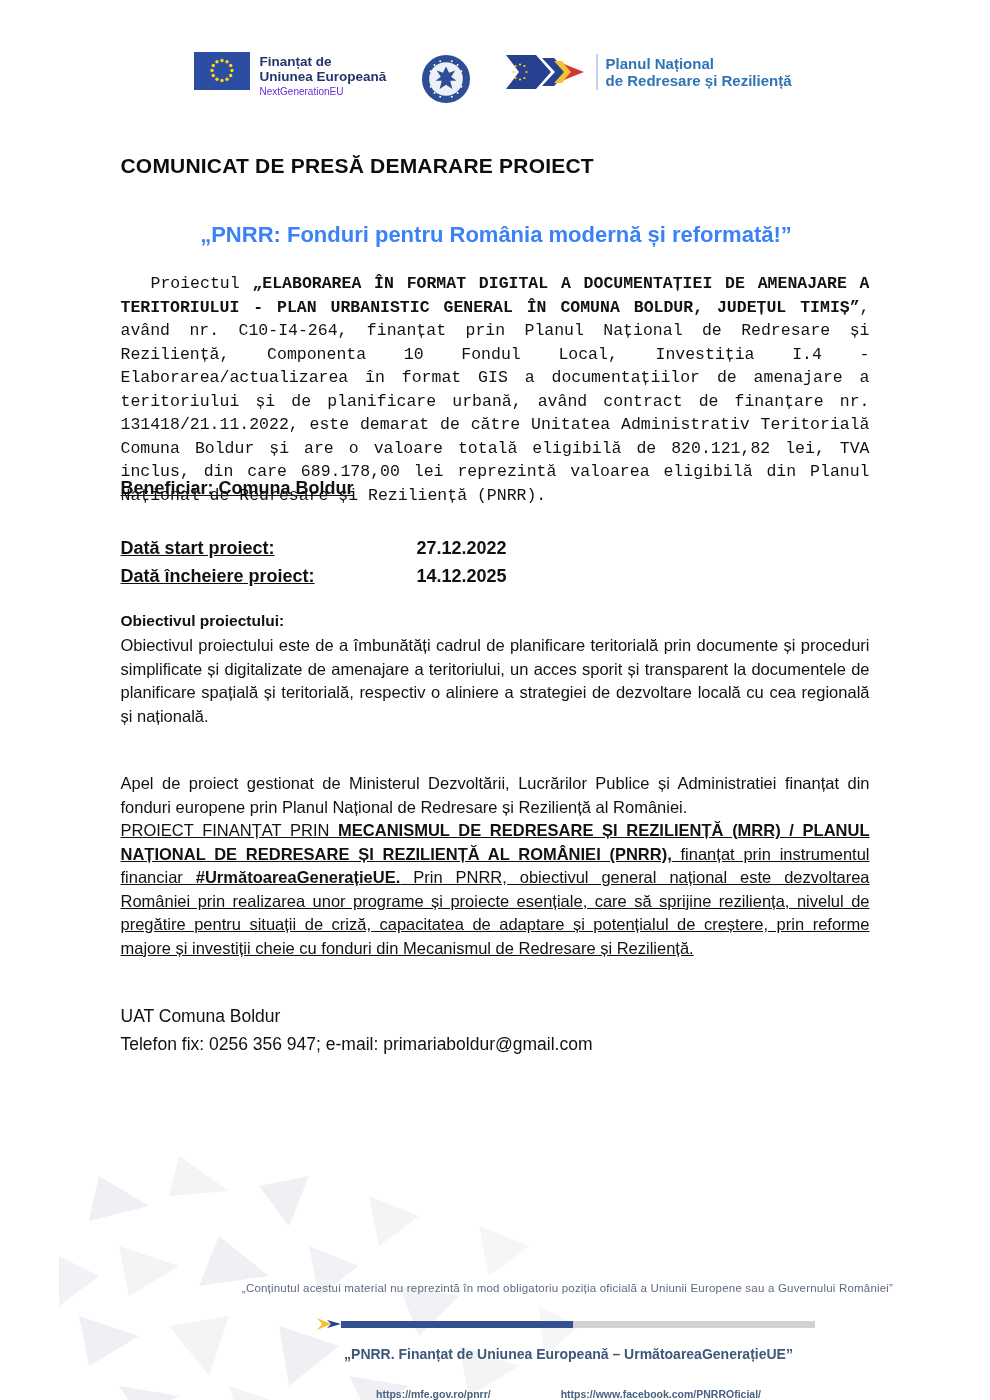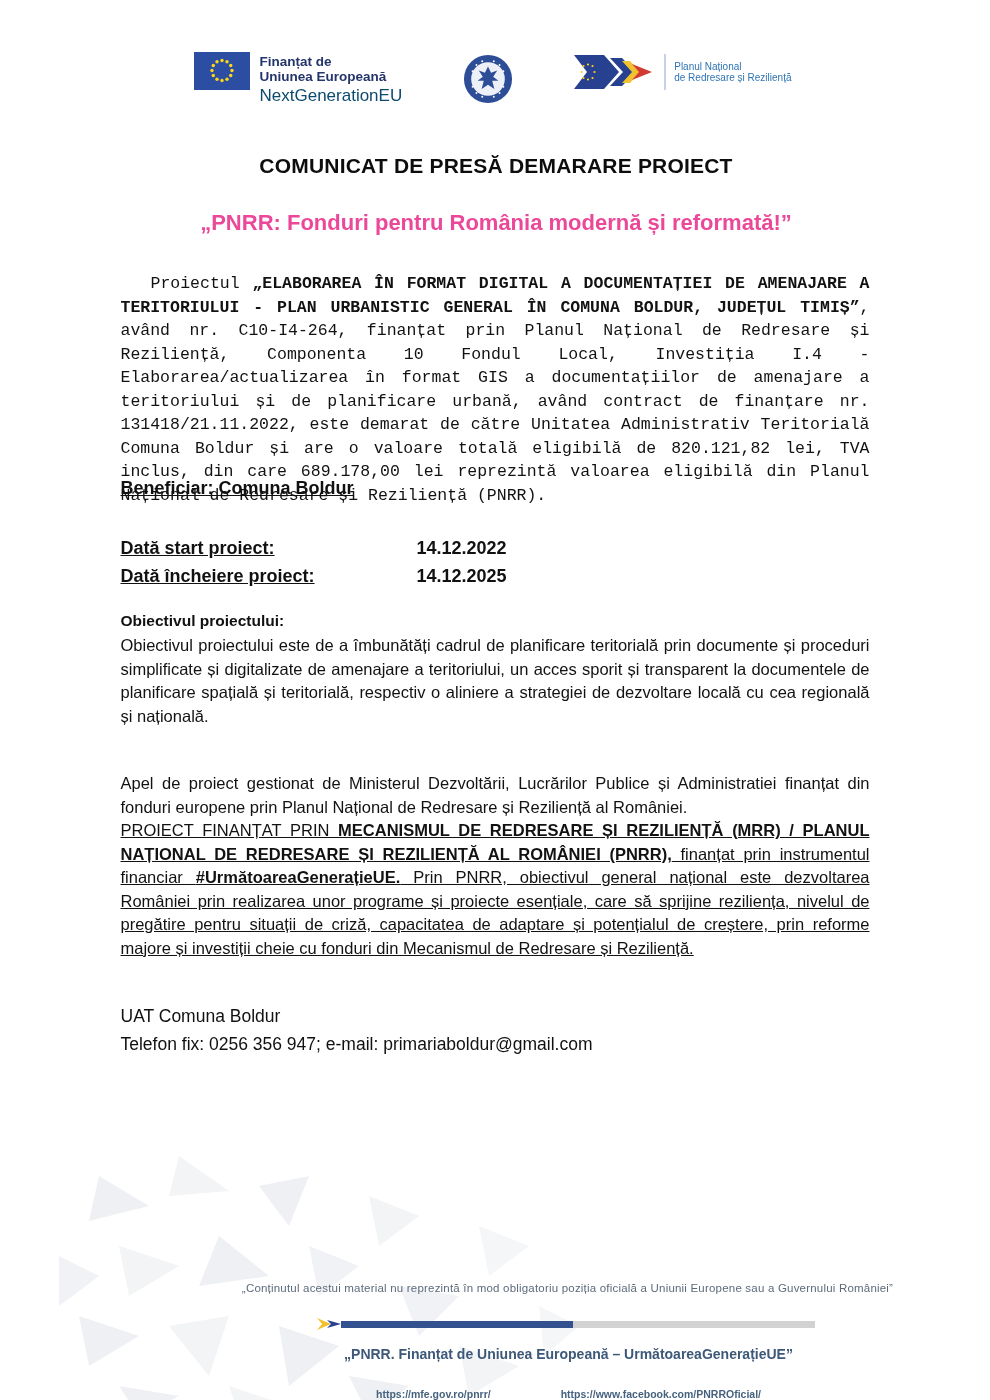--- a/index.html
+++ b/index.html
@@ -19,35 +19,35 @@
     top: 36px; left: 135px; right: 140px;
     display: flex;
     align-items: flex-start;
     justify-content: space-between;
   }
   .eu-logo { display: flex; align-items: flex-start; gap: 10px; }
   .eu-logo-text { line-height: 1.12; padding-top: 2px; }
   .eu-logo-text .l1, .eu-logo-text .l2 {
     font-weight: 700; color: #24356b; font-size: 13.5px;
   }
-  .eu-logo-text .l3 { color: #0c4a6e; font-size: 17px; margin-top: 2px; }
+  .eu-logo-text .l3 { color: #6d28d9; font-size: 10px; margin-top: 2px; }
   .gov-seal { margin-top: 2px; }
   .pnrr-logo { display: flex; align-items: center; gap: 8px; }
   .pnrr-sep { width: 2px; height: 36px; background: #c4d3ea; }
   .pnrr-text { line-height: 1.15; }
-  .pnrr-text div { font-weight: 400; color: #2e74b5; font-size: 10px; }
+  .pnrr-text div { font-weight: 700; color: #2e74b5; font-size: 15px; }
   
   .doc-title {
     position: absolute; top: 138px; left: 62px; right: 60px;
-    text-align: center; font-weight: 700; font-size: 21px; color: #0d0d0d;
+    text-align: left; font-weight: 700; font-size: 21px; color: #0d0d0d;
     letter-spacing: 0.2px;
   }
   .doc-subtitle {
-    position: absolute; top: 194px; left: 62px; right: 60px;
-    text-align: center; font-weight: 700; font-size: 22px; color: #ec4899;
+    position: absolute; top: 206px; left: 62px; right: 60px;
+    text-align: center; font-weight: 700; font-size: 22px; color: #3b82f6;
   }
   
   .para {
     position: absolute; left: 62px; right: 62px;
     font-size: 16.5px; line-height: 23.5px; text-align: justify; color: #121212;
   }
   .intro { top: 256px; text-indent: 30px; font-family: Liberation Mono, monospace; }
   .beneficiary {
     position: absolute; top: 462px; left: 62px;
     font-size: 18px; font-weight: 700; text-decoration: underline;
@@ -195,21 +195,21 @@
   <h1 class="doc-title">COMUNICAT DE PRESĂ DEMARARE PROIECT</h1>
   <h2 class="doc-subtitle">„PNRR: Fonduri pentru România modernă și reformată!”</h2>
 
   <p class="para intro"><span>Proiectul </span><span style="font-weight: 700;">„ELABORAREA ÎN FORMAT DIGITAL A DOCUMENTAȚIEI DE AMENAJARE A TERITORIULUI - PLAN URBANISTIC GENERAL ÎN COMUNA BOLDUR, JUDEȚUL TIMIȘ”</span><span>, având nr. C10-I4-264, finanțat prin Planul Național de Redresare și Reziliență, Componenta 10 Fondul Local, Investiția I.4 - Elaborarea/actualizarea în format GIS a documentațiilor de amenajare a teritoriului și de planificare urbană, având contract de finanțare nr. 131418/21.11.2022, este demarat de către Unitatea Administrativ Teritorială Comuna Boldur și are o valoare totală eligibilă de 820.121,82 lei, TVA inclus, din care 689.178,00 lei reprezintă valoarea eligibilă din Planul Național de Redresare și Reziliență (PNRR).</span></p>
 
   <div class="beneficiary">Beneficiar: Comuna Boldur</div>
 
   <div class="dates">
     <div class="date-row">
       <span class="date-label">Dată start proiect:</span>
-      <span class="date-value">14.12.2022</span>
+      <span class="date-value">27.12.2022</span>
     </div>
     <div class="date-row">
       <span class="date-label">Dată încheiere proiect:</span>
       <span class="date-value">14.12.2025</span>
     </div>
   </div>
 
   <div class="objective-heading">Obiectivul proiectului:</div>
   <p class="para objective-body">Obiectivul proiectului este de a îmbunătăți cadrul de planificare teritorială prin documente și proceduri simplificate și digitalizate de amenajare a teritoriului, un acces sporit și transparent la documentele de planificare spațială și teritorială, respectiv o aliniere a strategiei de dezvoltare locală cu cea regională și națională.</p>
 

